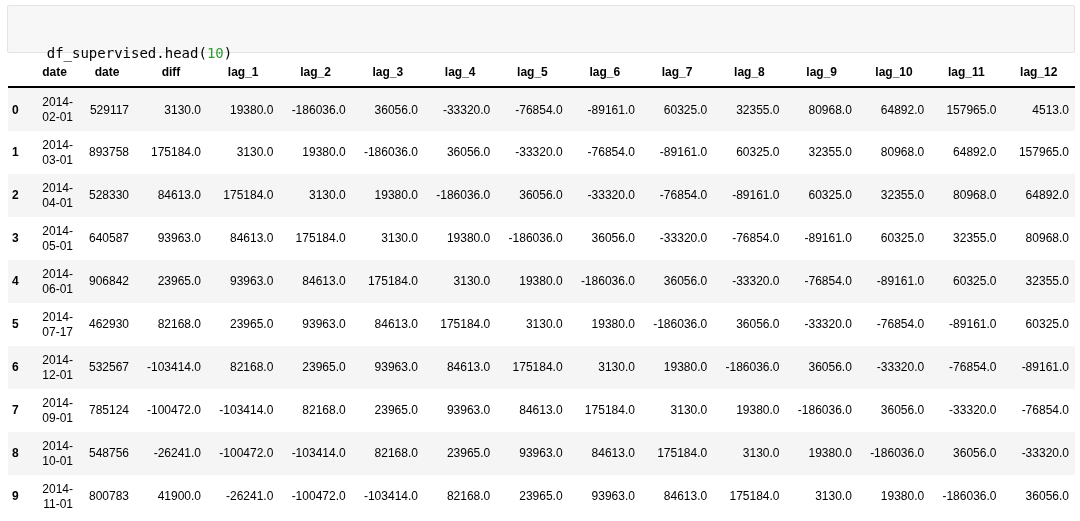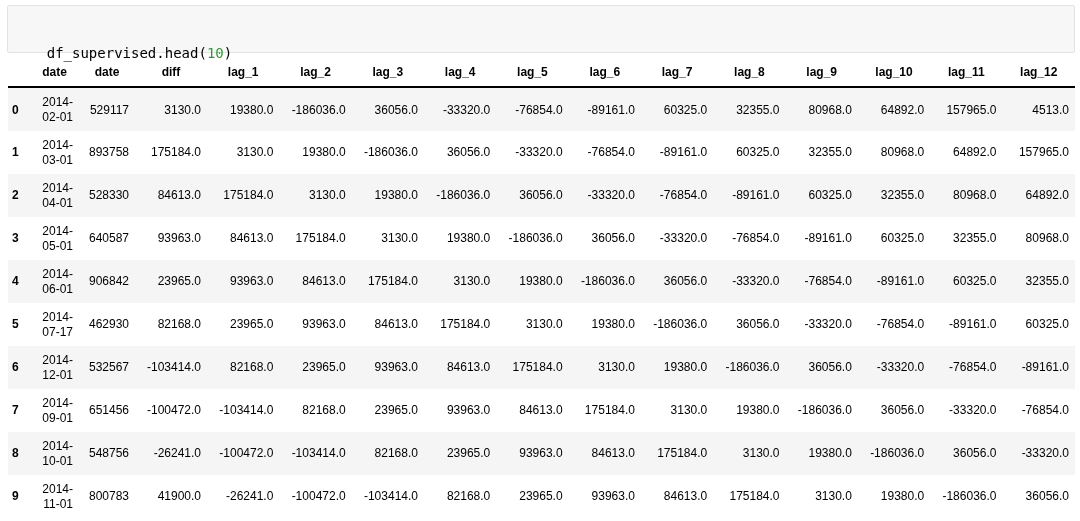--- a/index.html
+++ b/index.html
@@ -240,21 +240,21 @@
             <td>19380.0</td>
             <td>-186036.0</td>
             <td>36056.0</td>
             <td>-33320.0</td>
             <td>-76854.0</td>
             <td>-89161.0</td>
           </tr>
           <tr>
             <th>7</th>
             <td>2014-09-01</td>
-            <td>651456</td>
+            <td>785124</td>
             <td>-100472.0</td>
             <td>-103414.0</td>
             <td>82168.0</td>
             <td>23965.0</td>
             <td>93963.0</td>
             <td>84613.0</td>
             <td>175184.0</td>
             <td>3130.0</td>
             <td>19380.0</td>
             <td>-186036.0</td>

